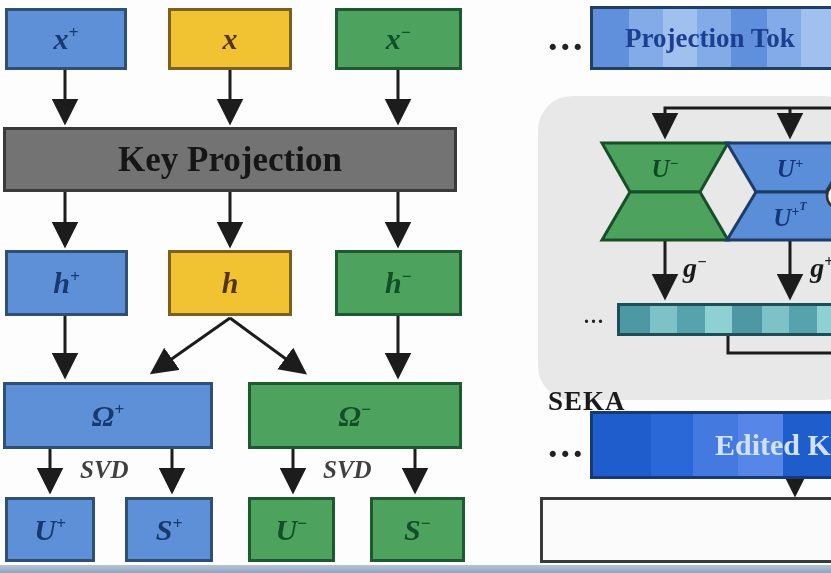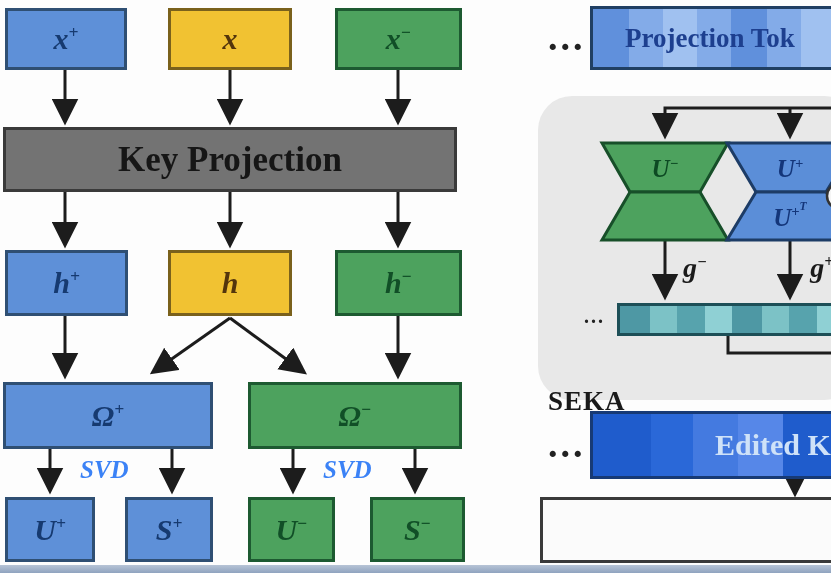--- a/index.html
+++ b/index.html
@@ -14,21 +14,21 @@
   }
   .blue   { background:#5e90d8; border-color:#2f4f73; color:#163a70; }
   .yellow { background:#f1c232; border-color:#7a611c; color:#53350c; }
   .green  { background:#4da25e; border-color:#1d5a31; color:#114f27; }
   .plain  { background:#737373; border-color:#3a3a3a; color:#161616;
             font-style:normal; font-size:35px; }
   .m sup { font-size:0.58em; line-height:0; }
   .m sup sup { font-size:0.8em; }
   .svd {
     position:absolute; font-weight:bold; font-style:italic;
-    font-size:25px; color:#3b82f6;
+    font-size:25px; color:#404040;
   }
   .mathlabel {
     position:absolute; display:flex; align-items:center; justify-content:center;
     font-weight:bold; font-style:italic; font-size:25px; line-height:1;
   }
   .greentxt { color:#0d4a23; }
   .bluetxt  { color:#14367a; }
   .darktxt  { color:#1a1a1a; font-size:28px; }
   .dots {
     position:absolute; font-weight:bold; color:#222222;

